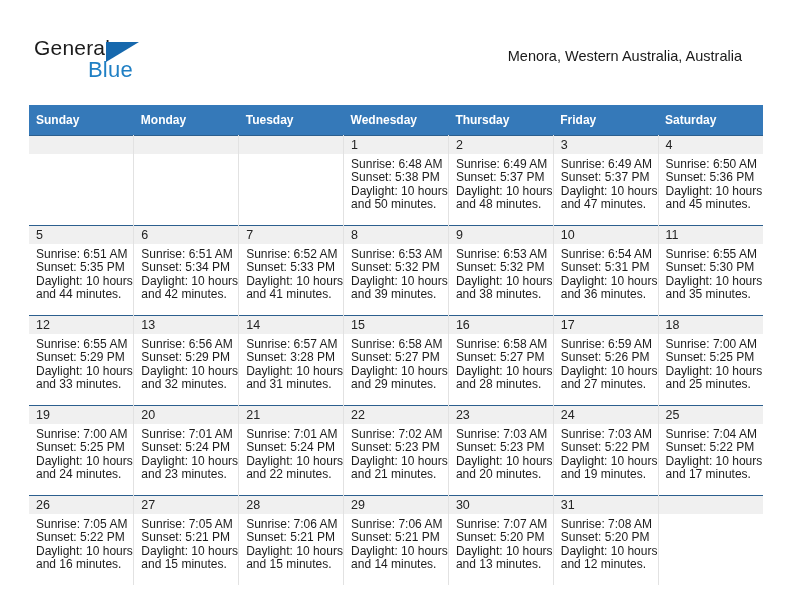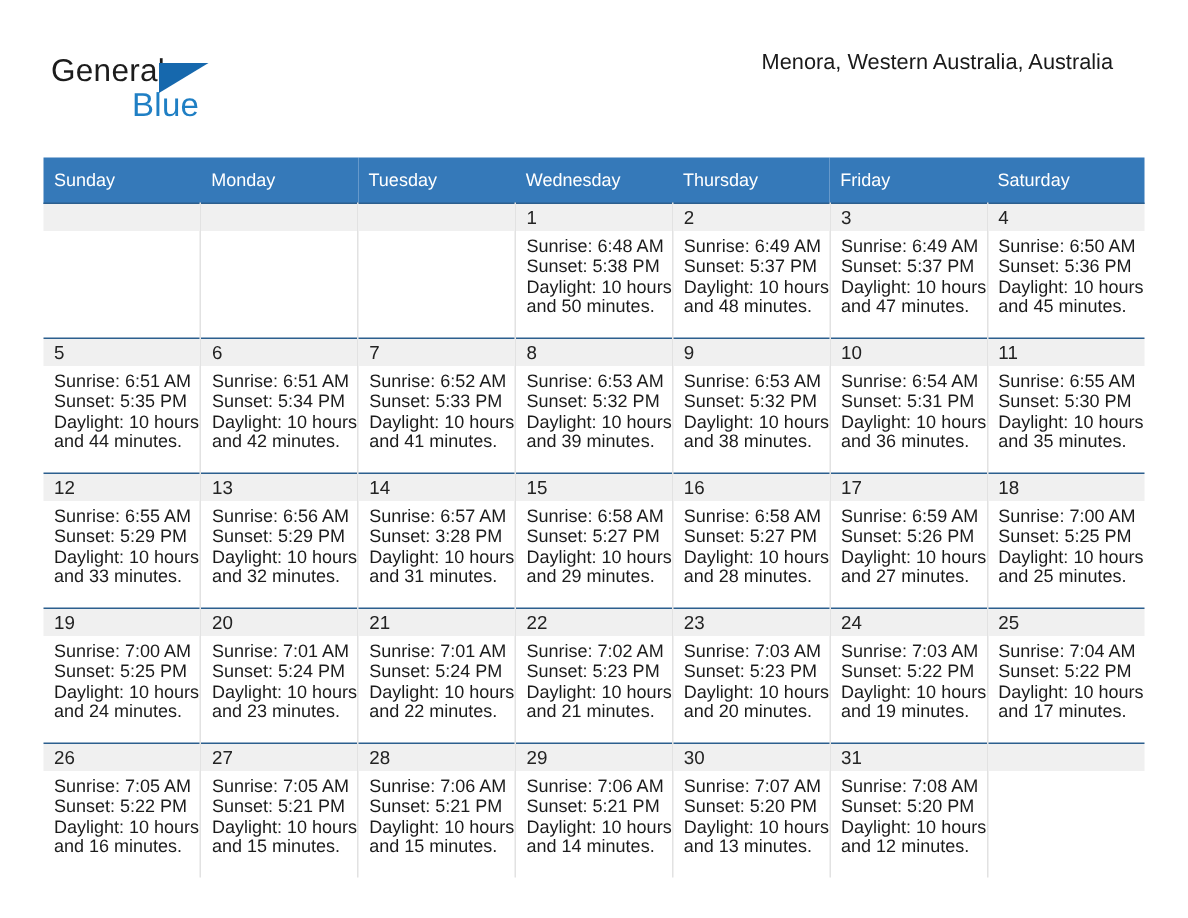--- a/index.html
+++ b/index.html
@@ -76,41 +76,41 @@
     font-size: 27px;
     color: #1a1a1a;
     line-height: 34px;
     font-weight: normal;
     white-space: nowrap;
   }
   .cal-subtitle {
     font-size: 14.5px;
     color: #1a1a1a;
     line-height: 20px;
-    margin-top: 2px;
+    margin-top: 16px;
     white-space: nowrap;
   }
 
   
   .calendar {
     position: absolute;
     left: 29px;
     top: 105px;
     width: 734px;
   }
   table.grid {
     width: 734px;
     border-collapse: collapse;
     table-layout: fixed;
   }
   table.grid th {
     background: #3579b9;
     color: #ffffff;
     font-size: 12px;
-    font-weight: normal;
+    font-weight: bold;
     text-align: left;
     padding: 5px 0 5px 7px;
     height: 20px;
     vertical-align: middle;
     border: none;
   }
   table.grid td {
     vertical-align: top;
     padding: 0;
     border: none;

